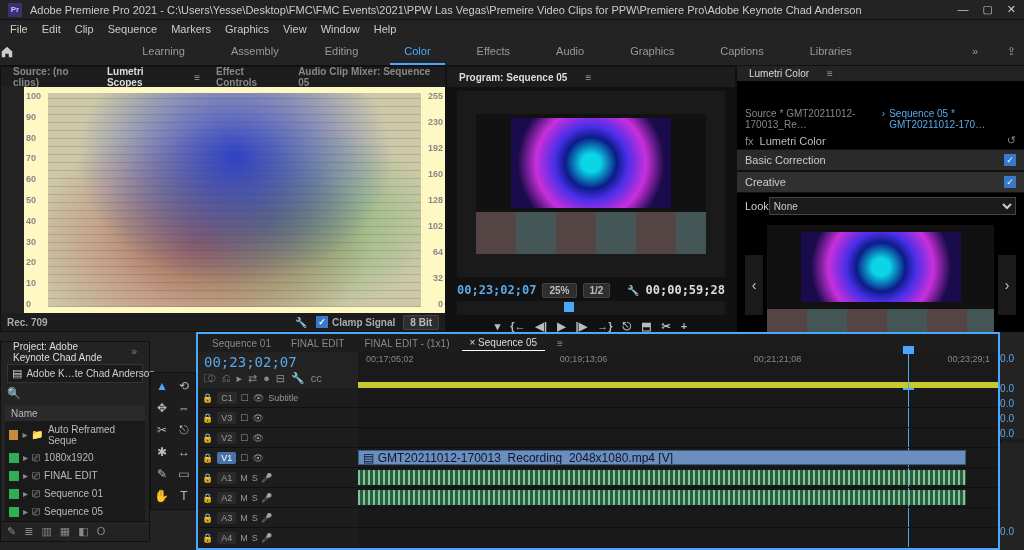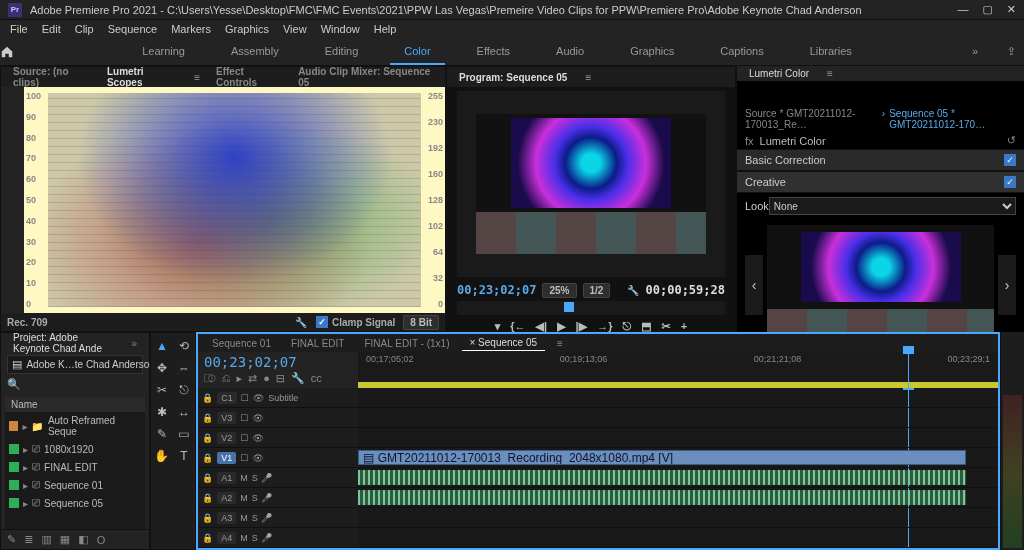--- a/index.html
+++ b/index.html
@@ -62,21 +62,21 @@
   .slider-row { display: flex; align-items: center; padding: 2px 10px; gap: 6px; font-size: 10px; }
   .slider-row .label { width: 62px; color: #bbb; }
   .slider-row .track { flex: 1; height: 2px; background: #555; position: relative; }
   .slider-row .knob { position: absolute; top: -3px; width: 8px; height: 8px; border-radius: 50%; background: #888; }
   .slider-row .val { width: 34px; text-align: right; color: #5aa9e8; }
   .adj-head { padding: 2px 10px; color: #bbb; font-size: 10px; }
   .wheels { display: flex; justify-content: space-around; padding: 6px 0 2px; }
   .wheel { width: 60px; height: 60px; border-radius: 50%; background: conic-gradient(red,magenta,blue,cyan,lime,yellow,red); display: flex; align-items: center; justify-content: center; }
   .wheel .inner { width: 32px; height: 32px; border-radius: 50%; background: #222; color: #888; display: flex; align-items: center; justify-content: center; font-size: 14px; }
   .wheel-lbls { display: flex; justify-content: space-around; font-size: 10px; color: #bbb; padding-bottom: 4px;}
-  .lower { display: flex; height: 218px; }
+  .lower { display: flex; height: 218px; align-items: center; }
   .project { width: 150px; background: #232323; border: 1px solid #111; display: flex; flex-direction: column; }
   .proj-search { margin: 2px 6px; display: flex; align-items: center; gap: 4px; background: #1a1a1a; border: 1px solid #333; padding: 2px 4px; }
   .proj-search input { flex: 1; background: transparent; border: none; color: #ccc; font-size: 10px; outline: none; }
   .proj-list { flex: 1; margin: 4px 4px 0; background: #1a1a1a; }
   .proj-list .hdr { background: #2a2a2a; color: #bbb; font-size: 10px; padding: 2px 6px; }
   .proj-item { display: flex; align-items: center; gap: 4px; padding: 3px 4px; font-size: 10px; color: #bbb; }
   .proj-item .swatch { width: 10px; height: 10px; background: #2fae55; }
   .proj-footer { height: 20px; display: flex; align-items: center; gap: 8px; padding: 0 6px; color: #888; border-top: 1px solid #111;}
   .tools { width: 46px; background: #1d1d1d; border: 1px solid #111; display: flex; flex-direction: column; align-items: center; padding: 4px 0; gap: 4px; }
   .tools .row { display: flex; gap: 4px; }

